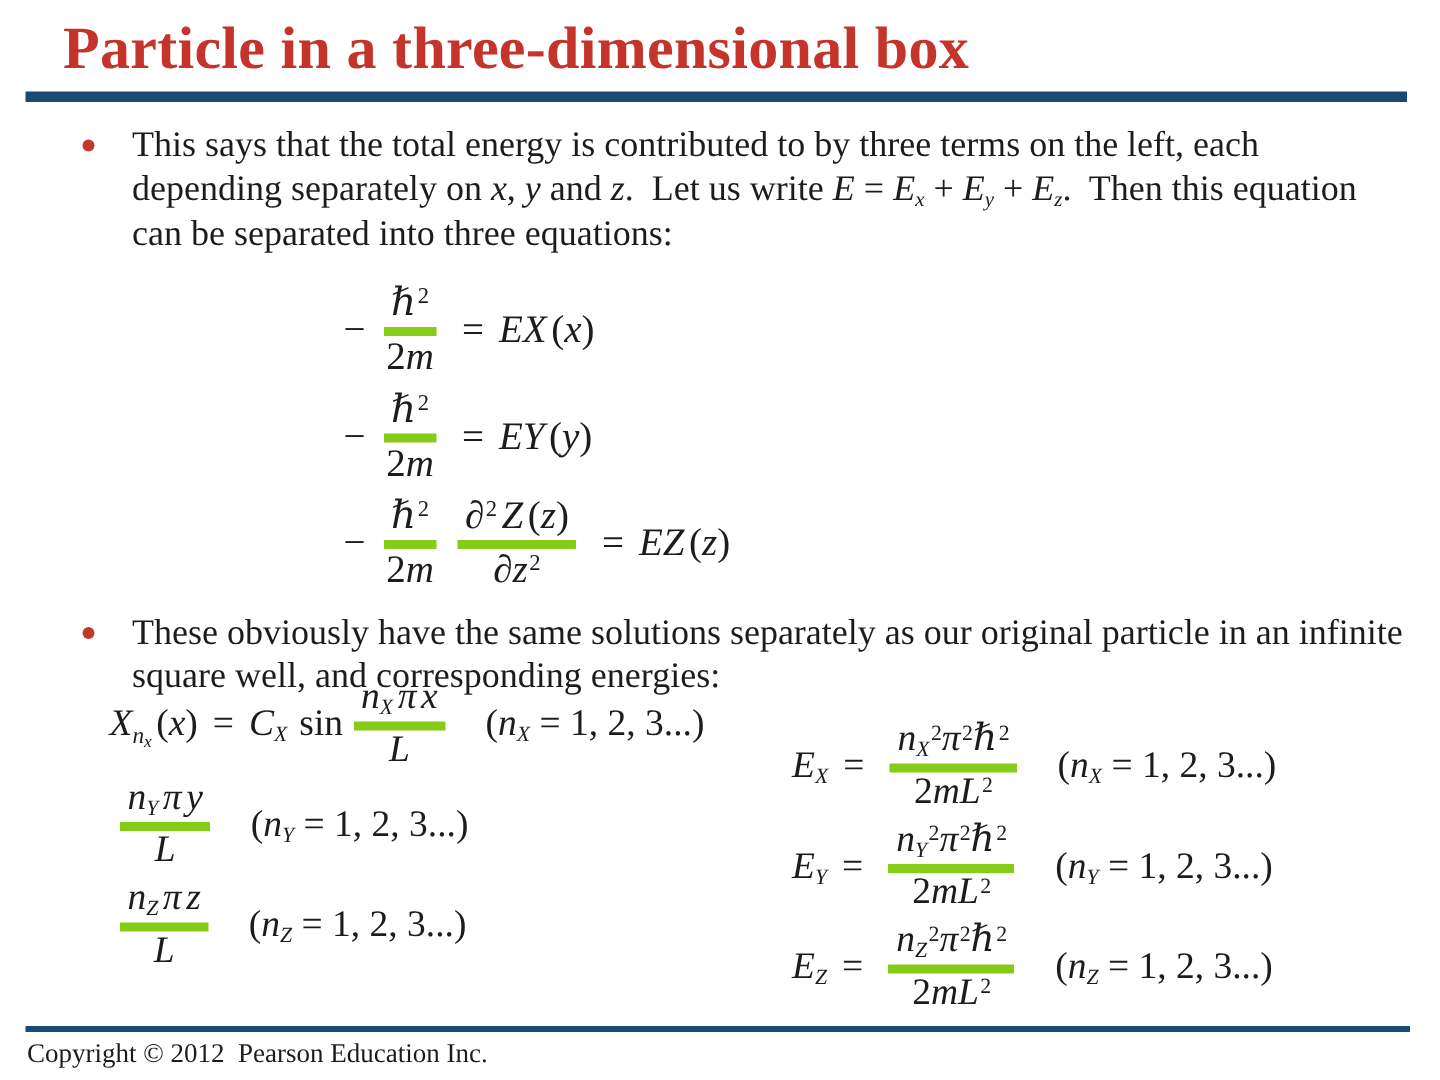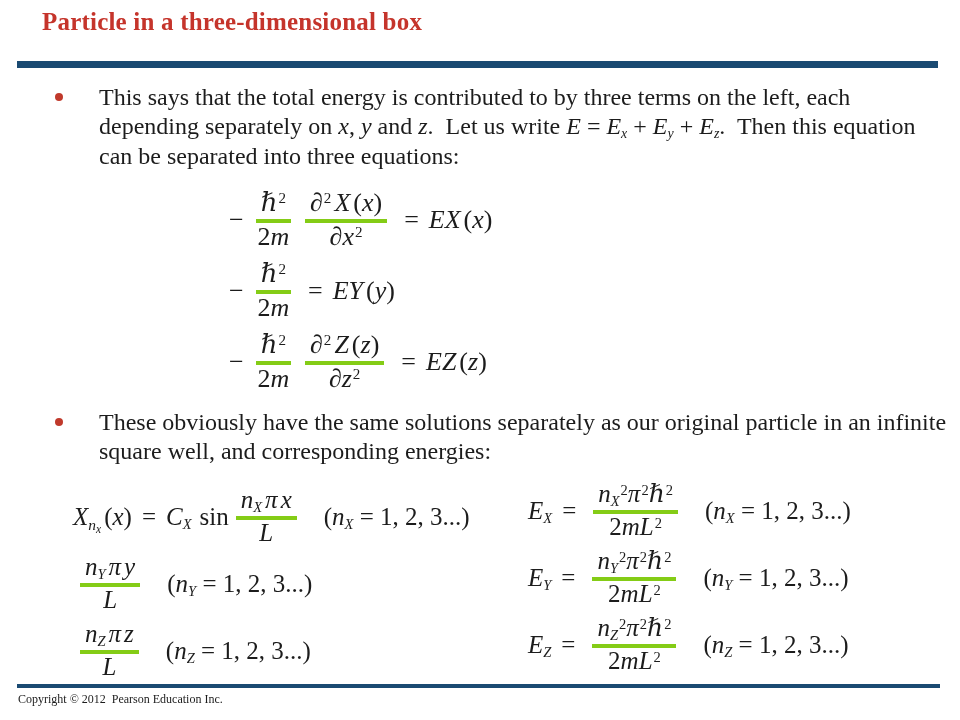--- a/index.html
+++ b/index.html
@@ -4,80 +4,76 @@
 <style>
   html,body { margin:0; padding:0; }
   body {
     width:960px; height:720px; position:relative; background:#ffffff;
     font-family:"Liberation Serif","DejaVu Serif",serif; color:#1c1c1c;
     overflow:hidden;
   }
   i { font-style:italic; }
   .title {
     position:absolute; left:42px; top:8px; margin:0;
-    font-size:25px; font-weight:bold; color:#c5342b; letter-spacing:0.2px;
+    font-size:40px; font-weight:bold; color:#c5342b; letter-spacing:0.2px;
   }
   .rule { position:absolute; background:#1a4a72; }
   .rule-top    { left:17px; top:61px;  width:921px; height:7px; }
   .rule-bottom { left:17px; top:684px; width:923px; height:4px; }
 
-  .bullet { position:absolute; left:55px; display:flex;gap:11px; }
+  .bullet { position:absolute; left:55px; display:flex; }
   .b1 { top:83px;  width:892px; }
   .b2 { top:408px; width:892px; }
   .dot {
     width:8px; height:8px; border-radius:50%; background:#c0392b;
     margin-top:10px; flex:0 0 auto;
   }
   .para { margin-left:25px; font-size:24px; line-height:1.22; width:852px; }
   .psub  { font-size:58%; position:relative; top:0.3em;  line-height:0; }
   .sup   { font-size:58%; position:relative; top:-0.5em; line-height:0; margin-left:1px; }
   .nsub  { font-size:62%; position:relative; top:0.38em; line-height:0; }
   .nsub2 { font-size:74%; position:relative; top:0.26em; line-height:0; }
 
   .eq-row { display:flex; align-items:center; font-size:26px; white-space:nowrap; }
   .sep-eqs { position:absolute; left:229px; top:184px; }
   .sep-eqs .eq-row { height:71px; }
-  .wave-col   { position:absolute; left:73px;  top:483px; }
+  .wave-col   { position:absolute; left:73px;  top:449px; }
   .energy-col { position:absolute; left:528px; top:477px; }
   .wave-col .eq-row, .energy-col .eq-row { height:67px; font-size:25px; }
 
   .frac { display:inline-flex; flex-direction:column; align-items:center; margin:0 7px; }
-  .num { border-bottom:4px solid #84cc16; padding:0 5px 3px; text-align:left; line-height:1.05; }
+  .num { border-bottom:6px solid #84cc16; padding:0 5px 3px; text-align:left; line-height:1.05; }
   .den { padding-top:0; text-align:center; line-height:1.05; }
   .rel { margin:0 10px; }
   .fn  { font-style:normal; margin-left:8px; }
   .cond { margin-left:20px; }
   .minus { margin-right:5px; }
   .gl { margin-left:3px; }   
   .copyright {
-    position:absolute; left:18px; top:692px; font-size:12px; white-space:pre;
+    position:absolute; left:18px; top:692px; font-size:18px; white-space:pre;
   }
 </style>
 </head>
 <body>
 
 <h1 class="title">Particle in a three-dimensional box</h1>
 <div class="rule rule-top"></div>
 
 <div class="bullet b1">
   <span class="dot"></span>
   <div class="para"><span>This says that the total energy is contributed to by three terms on the left, each depending separately on </span><i>x</i><span>, </span><i>y</i><span> and </span><i>z</i><span>.&nbsp; Let us write </span><i>E</i><span> = </span><i>E</i><span class="psub"><i>x</i></span><span> + </span><i>E</i><span class="psub"><i>y</i></span><span> + </span><i>E</i><span class="psub"><i>z</i></span><span>.&nbsp; Then this equation can be separated into three equations:</span></div>
 </div>
 
 <div class="sep-eqs">
 
   <div class="eq-row">
     <span class="minus">−</span>
     <span class="frac">
       <span class="num"><i>ℏ</i><span class="sup">2</span></span>
       <span class="den"><span>2</span><i>m</i></span>
-    </span>
-    <span class="frac">
-      <span class="num"><i>∂</i><span class="sup">2</span><i class="gl">X</i><span class="gl">(</span><i>x</i><span>)</span></span>
-      <span class="den"><i>∂</i><i>x</i><span class="sup">2</span></span>
     </span>
     <span class="rel">=</span>
     <span><i>E</i><i>X</i><span class="gl">(</span><i>x</i><span>)</span></span>
   </div>
 
   <div class="eq-row">
     <span class="minus">−</span>
     <span class="frac">
       <span class="num"><i>ℏ</i><span class="sup">2</span></span>
       <span class="den"><span>2</span><i>m</i></span>

